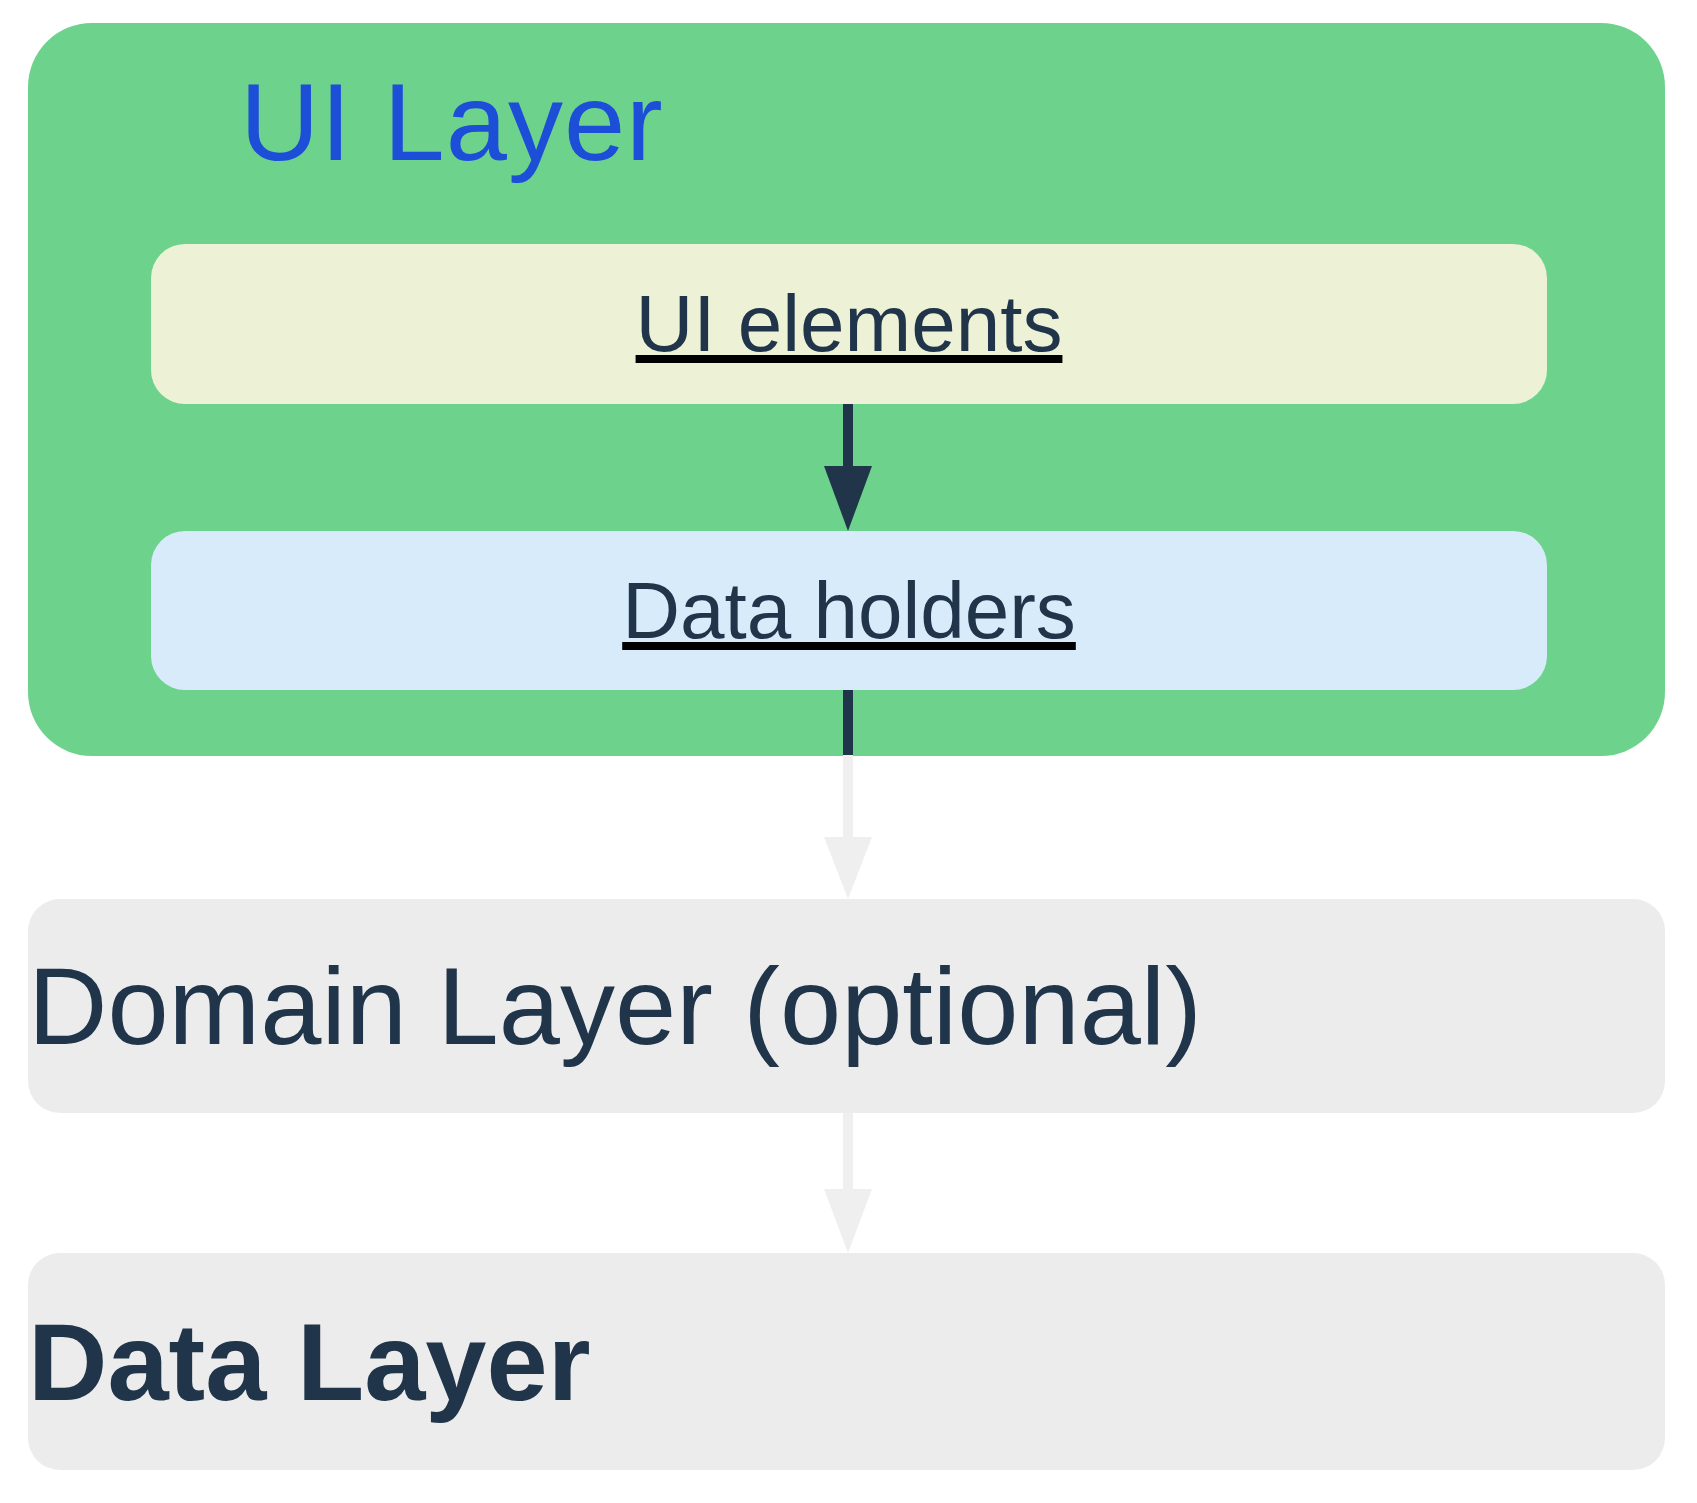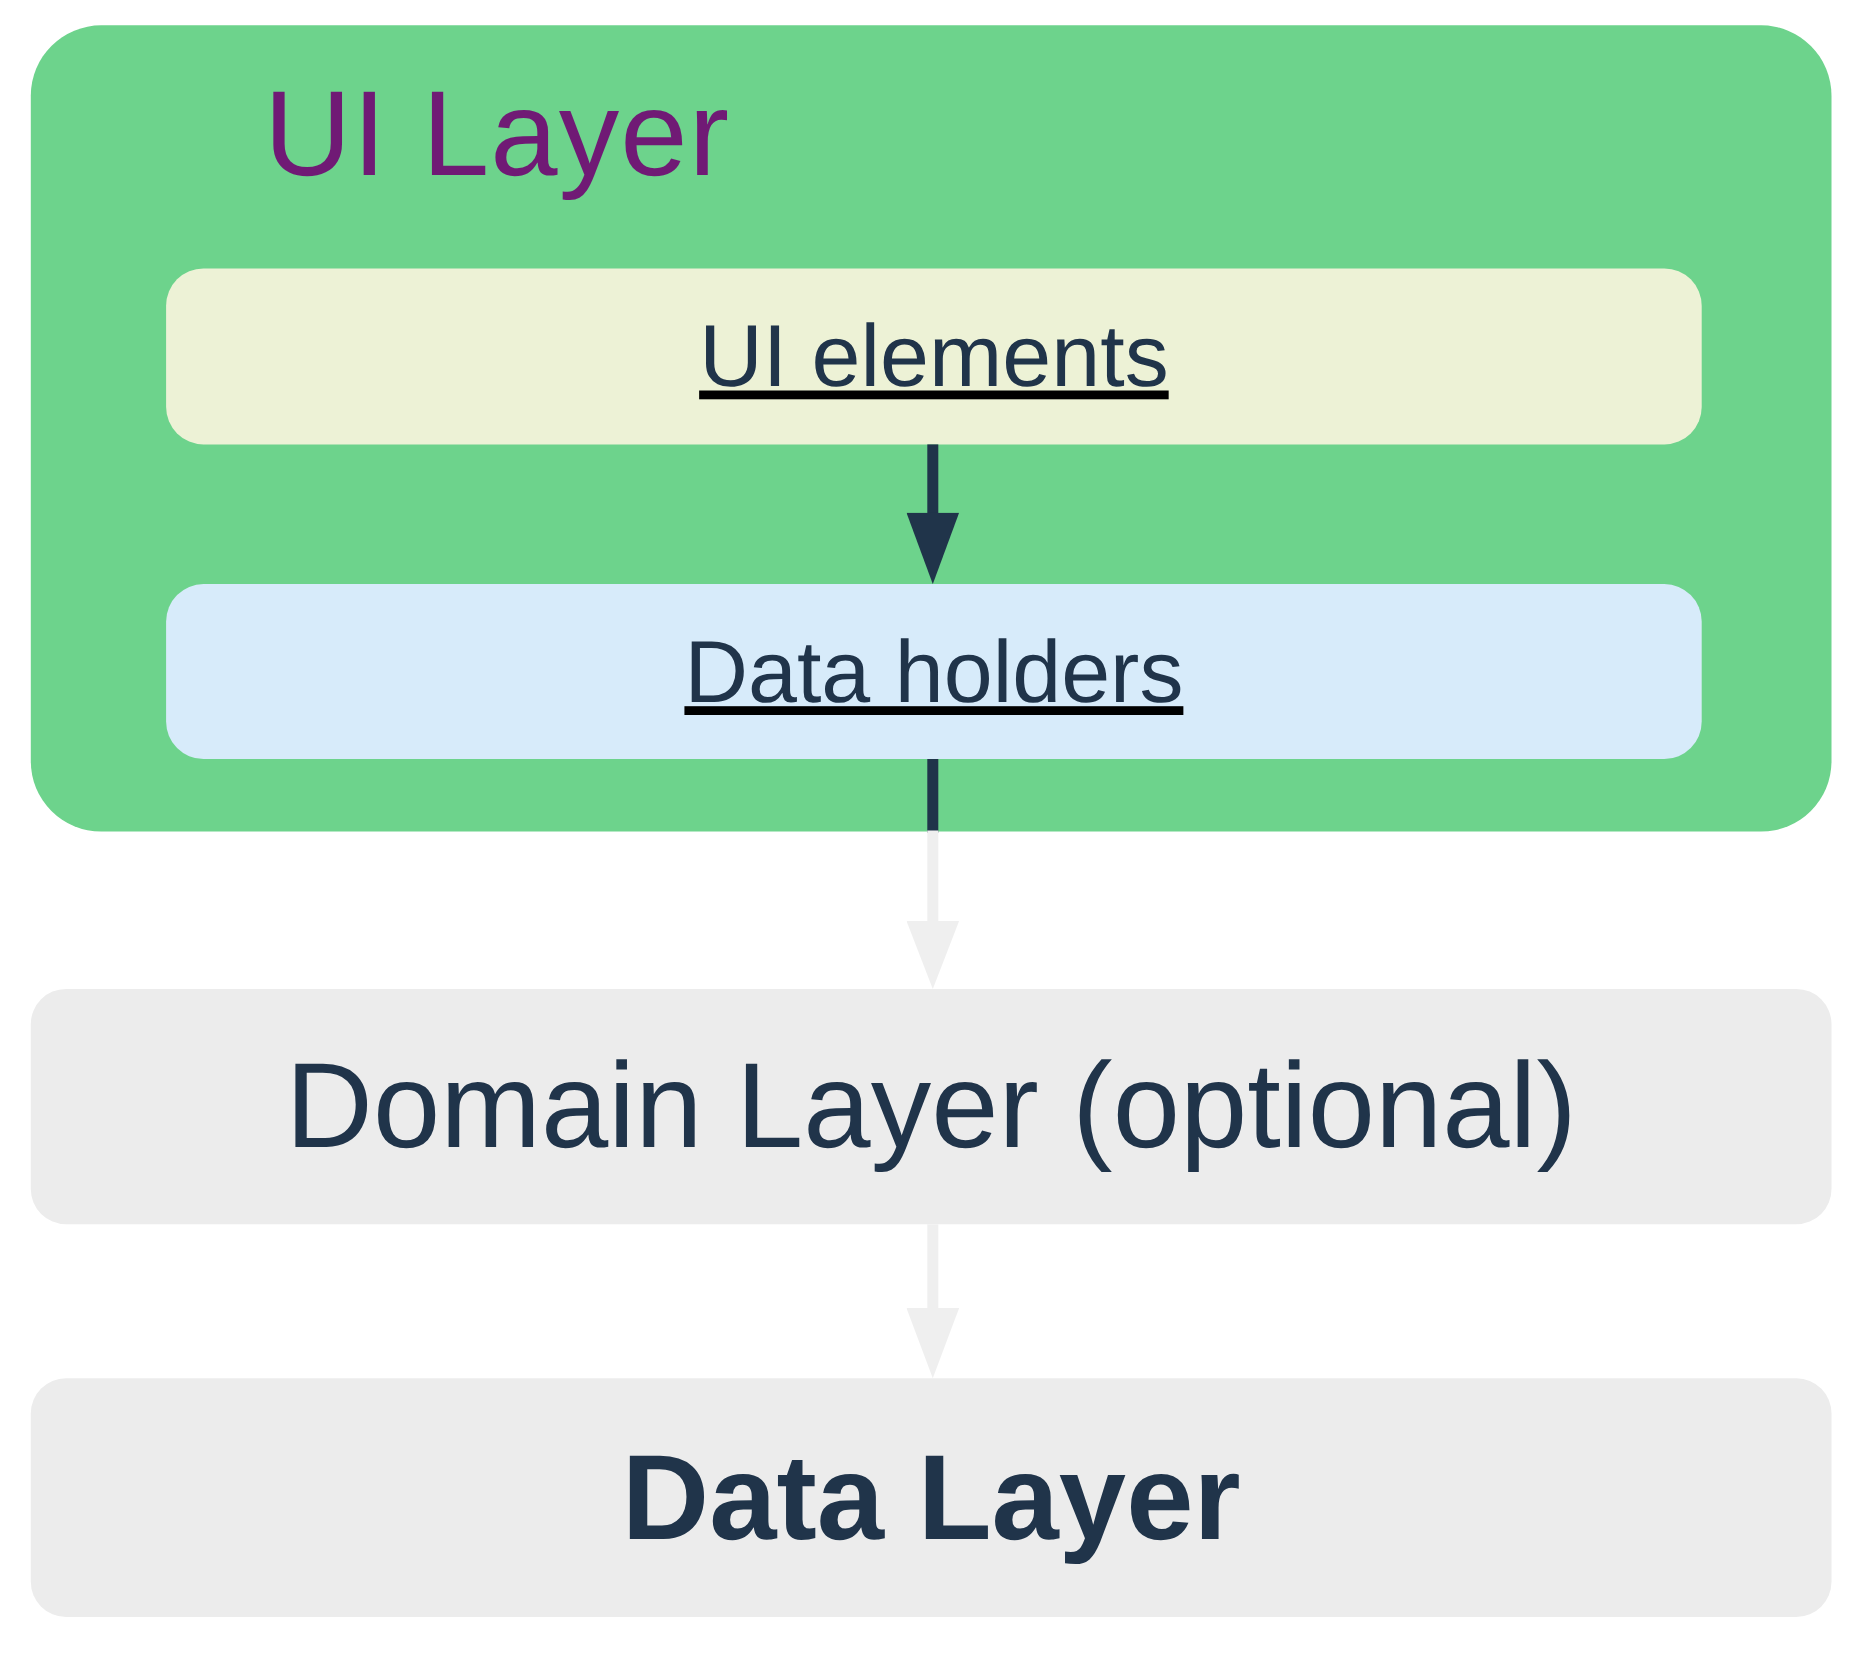--- a/index.html
+++ b/index.html
@@ -27,21 +27,21 @@
     height: 733px;
     background: #6DD38C;
     border-radius: 64px;
   }
   .ui-layer-title {
     position: absolute;
     left: 212px;
     top: 44px;
     font-size: 110px;
     line-height: 1.0;
-    color: #701a75;
+    color: #1d4ed8;
     letter-spacing: 1px;
     white-space: nowrap;
   }
   
   .inner-box {
     position: absolute;
     left: 151px;
     width: 1396px;
     border-radius: 34px;
     display: flex;
@@ -66,21 +66,20 @@
     white-space: nowrap;
   }
   
   .gray-layer {
     left: 28px;
     width: 1637px;
     background: #ECECEC;
     border-radius: 32px;
     display: flex;
     align-items: center;
-    justify-content: center;
   }
   .domain-layer {
     top: 899px;
     height: 214px;
   }
   .data-layer {
     top: 1253px;
     height: 217px;
     font-weight: bold;
   }

